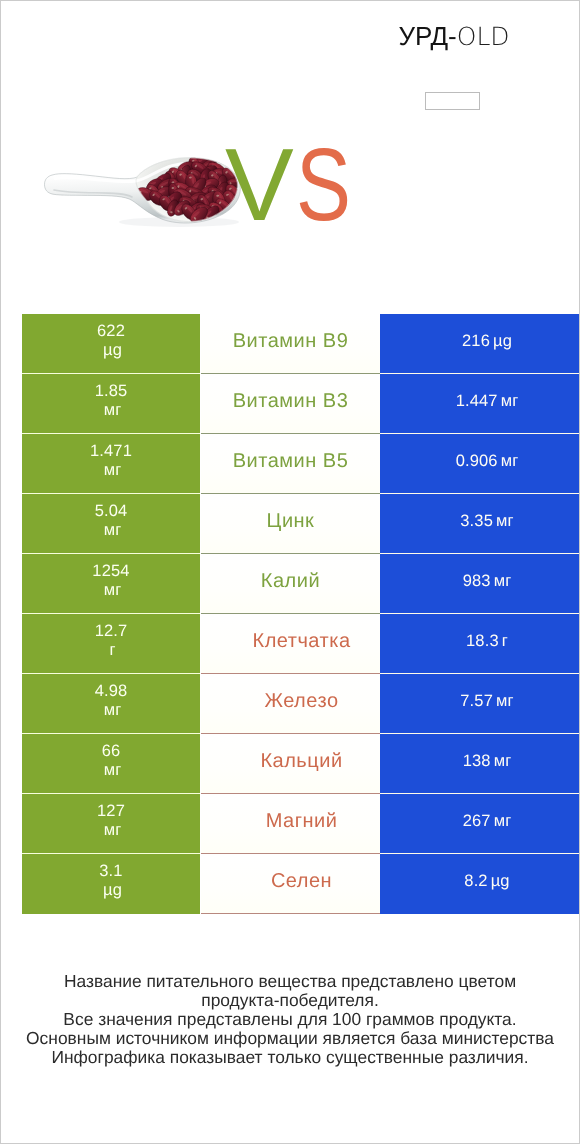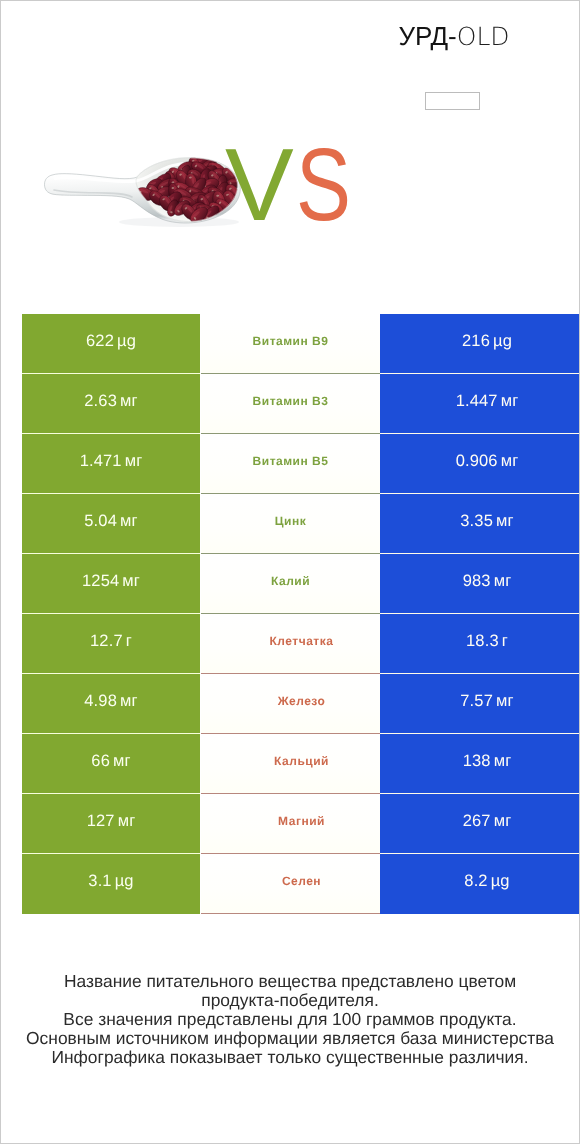--- a/index.html
+++ b/index.html
@@ -25,34 +25,34 @@
       line-height:1;white-space:nowrap;letter-spacing:0;}
   .vs .v{color:#82a832;display:inline-block;}
   .vs .s{color:#e36c4a;display:inline-block;transform:scaleX(.80);
          transform-origin:left center;margin-left:2px;}
 
   
   .table{position:absolute;left:21px;top:313px;width:537px;}
   .row{position:relative;height:60px;}
   .cell{position:absolute;top:0;height:60px;display:flex;align-items:center;
         justify-content:center;box-sizing:border-box;}
-  .cell-left{left:0;width:178px;background:#81a830;color:#fbfff0;}
+  .cell-left{left:0;width:178px;background:#81a830;color:#fbfff0;flex-direction:column;}
   .cell-mid{left:179px;width:179px;background:linear-gradient(to bottom,#ffffff 0%,#fffffc 60%,#fffff7 100%);}
   .cell-right{left:358px;width:214px;background:#1d4ed8;color:#fffdf4;}
   .cell-left:after,.cell-right:after{content:"";position:absolute;left:0;right:0;
         bottom:0;height:1px;}
   .cell-left:after{background:#f7ffdc;}
   .cell-right:after{background:#fffcea;}
   .row:last-child .cell-left:after,.row:last-child .cell-right:after{display:none;}
   .cell-mid:after{content:"";position:absolute;left:0;right:0;bottom:0;height:1px;}
   .win-left .cell-mid:after{background:#8e9a76;}
   .win-right .cell-mid:after{background:#b8887e;}
   .val{font-size:16.5px;font-weight:500;white-space:nowrap;letter-spacing:.15px;position:relative;top:-3px;}
   .unit{font-size:16.5px;font-weight:500;margin-left:3px;letter-spacing:.15px;}
-  .lab{font-size:12px;font-weight:700;letter-spacing:.5px;white-space:nowrap;position:relative;top:-3px;}
+  .lab{font-size:20px;font-weight:400;letter-spacing:.5px;white-space:nowrap;position:relative;top:-3px;}
   .win-left .lab{color:#7da23f;}
   .win-right .lab{color:#cd6a4d;margin-left:22px;}
 
   
   .footer{position:absolute;left:0;top:971px;width:578px;text-align:center;
           font-size:17.4px;color:#2b2b2b;line-height:19.1px;}
   .footer div{white-space:nowrap;}
 </style>
 </head>
 <body>
@@ -395,21 +395,21 @@
         <div class="cell cell-mid">
           <span class="lab">Витамин B9</span>
         </div>
         <div class="cell cell-right">
           <span class="val">216</span>
           <span class="val unit">µg</span>
         </div>
       </div>
       <div class="row win-left">
         <div class="cell cell-left">
-          <span class="val">2.63</span>
+          <span class="val">1.85</span>
           <span class="val unit">мг</span>
         </div>
         <div class="cell cell-mid">
           <span class="lab">Витамин B3</span>
         </div>
         <div class="cell cell-right">
           <span class="val">1.447</span>
           <span class="val unit">мг</span>
         </div>
       </div>

